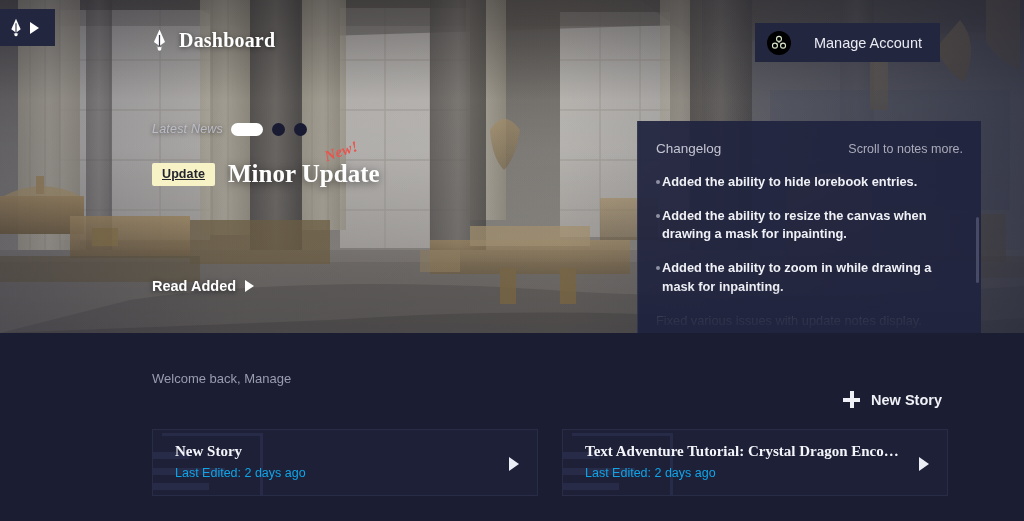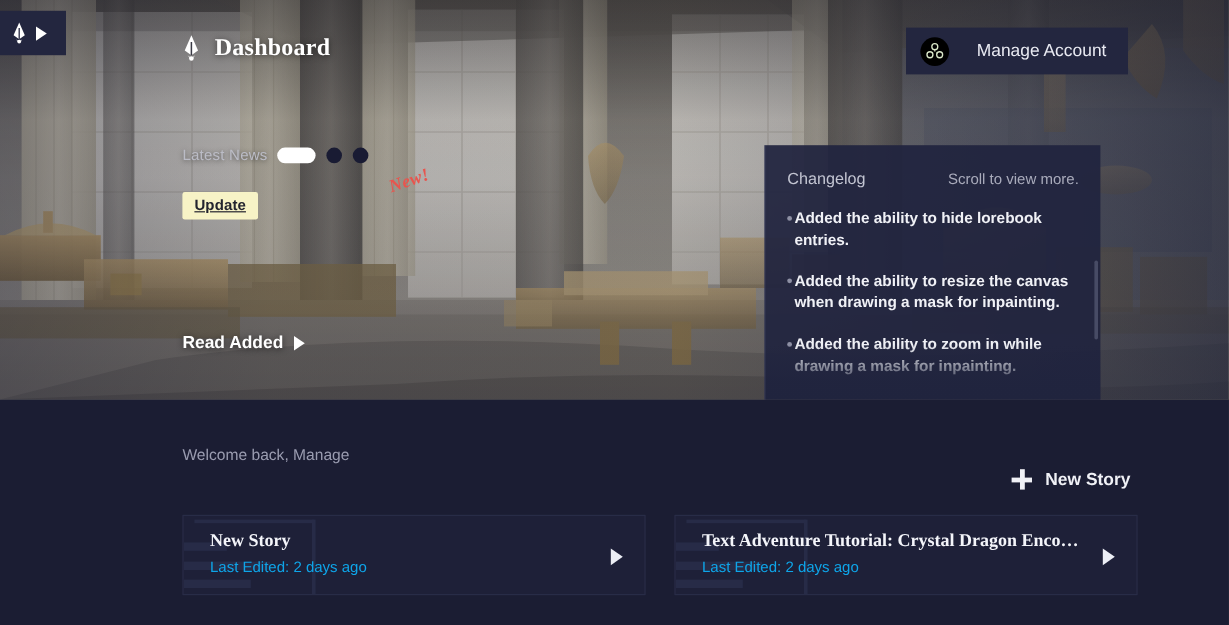--- a/index.html
+++ b/index.html
@@ -47,21 +47,21 @@
   .manage-btn {
     position:absolute; right:84px; top:23px; height:39px;
     background:#23263f; display:flex; align-items:center; gap:23px;
     padding:0 18px 0 12px; z-index:30; cursor:pointer;
   }
   .manage-icon { width:24px; height:24px; border-radius:50%; background:#000; display:flex; align-items:center; justify-content:center; flex:none; }
   .manage-label { font-size:14.5px; color:#e9eaf2; }
 
   
   .news-block { position:absolute; left:152px; top:122px; z-index:30; }
-  .news-row { display:flex; align-items:center; gap:8px; }
+  .news-row { display:flex; align-items:center; gap:8px;font-style:italic; }
   .news-label { font-size:12.5px; color:#bbbcc6; letter-spacing:.2px; text-shadow:0 1px 4px rgba(0,0,0,.5); }
   .dots { display:flex; align-items:center; gap:9px; }
   .dot { width:13px; height:13px; border-radius:7px; background:#191b33; cursor:pointer; }
   .dot.active { width:32px; background:#fff; }
 
   .headline-row { display:flex; align-items:center; gap:13px; margin-top:24px; position:relative; }
   .badge {
     background:#f7f3c6; color:#23242f; font-size:12.5px; font-weight:bold;
     padding:4px 10px 5px; border-radius:2px; letter-spacing:.1px;text-decoration:underline;
   }
@@ -77,21 +77,21 @@
 
   .read-more {
     position:absolute; left:152px; top:278px; z-index:30;
     display:flex; align-items:center; gap:9px; cursor:pointer;
   }
   .read-more span { font-size:14.5px; font-weight:bold; color:#fff; text-shadow:0 1px 5px rgba(0,0,0,.6); }
   .tri-right { width:0;height:0;border-left:9px solid #fff;border-top:6px solid transparent;border-bottom:6px solid transparent; }
 
   
   .changelog {
-    position:absolute; left:637px; top:121px; width:280px; height:212px;
+    position:absolute; left:637px; top:121px; width:344px; height:212px;
     background:rgba(32,36,62,.93); z-index:25; overflow:hidden;
     border-left:1px solid rgba(90,98,140,.25);
   }
   .cl-head { display:flex; justify-content:space-between; align-items:baseline; padding:20px 18px 0 18px; }
   .cl-title { font-size:13.5px; color:#c3c5d2; }
   .cl-hint { font-size:12.5px; color:#a9abbb; }
   .cl-list { margin-top:17px; padding:0 16px 0 18px; }
   .cl-item { display:flex; gap:2px; margin-bottom:16px; }
   .cl-bullet { width:4px; height:4px; border-radius:50%; background:#8e90a4; margin-top:7px; flex:none; }
   .cl-text { font-size:12.8px; line-height:1.42; color:#f0f1f6; font-weight:bold; }
@@ -294,33 +294,34 @@
   <div class="news-row">
     <span class="news-label">Latest News</span>
     <span class="dots">
       <span class="dot active"></span>
       <span class="dot"></span>
       <span class="dot"></span>
     </span>
   </div>
   <div class="headline-row">
     <span class="badge">Update</span>
+    <span class="headline">Minor Update</span>
     <span class="new-tag">New!</span>
   </div>
 </div>
 
 <div class="read-more">
   <span>Read Added</span>
   <span class="tri-right"></span>
 </div>
 
 <div class="changelog">
   <div class="cl-head">
     <span class="cl-title">Changelog</span>
-    <span class="cl-hint">Scroll to view more.</span>
+    <span class="cl-hint">Scroll to notes more.</span>
   </div>
   <div class="cl-list">
     <div class="cl-item">
       <span class="cl-bullet"></span>
       <span class="cl-text">Added the ability to hide lorebook entries.</span>
     </div>
     <div class="cl-item">
       <span class="cl-bullet"></span>
       <span class="cl-text">Added the ability to resize the canvas when drawing a mask for inpainting.</span>
     </div>

